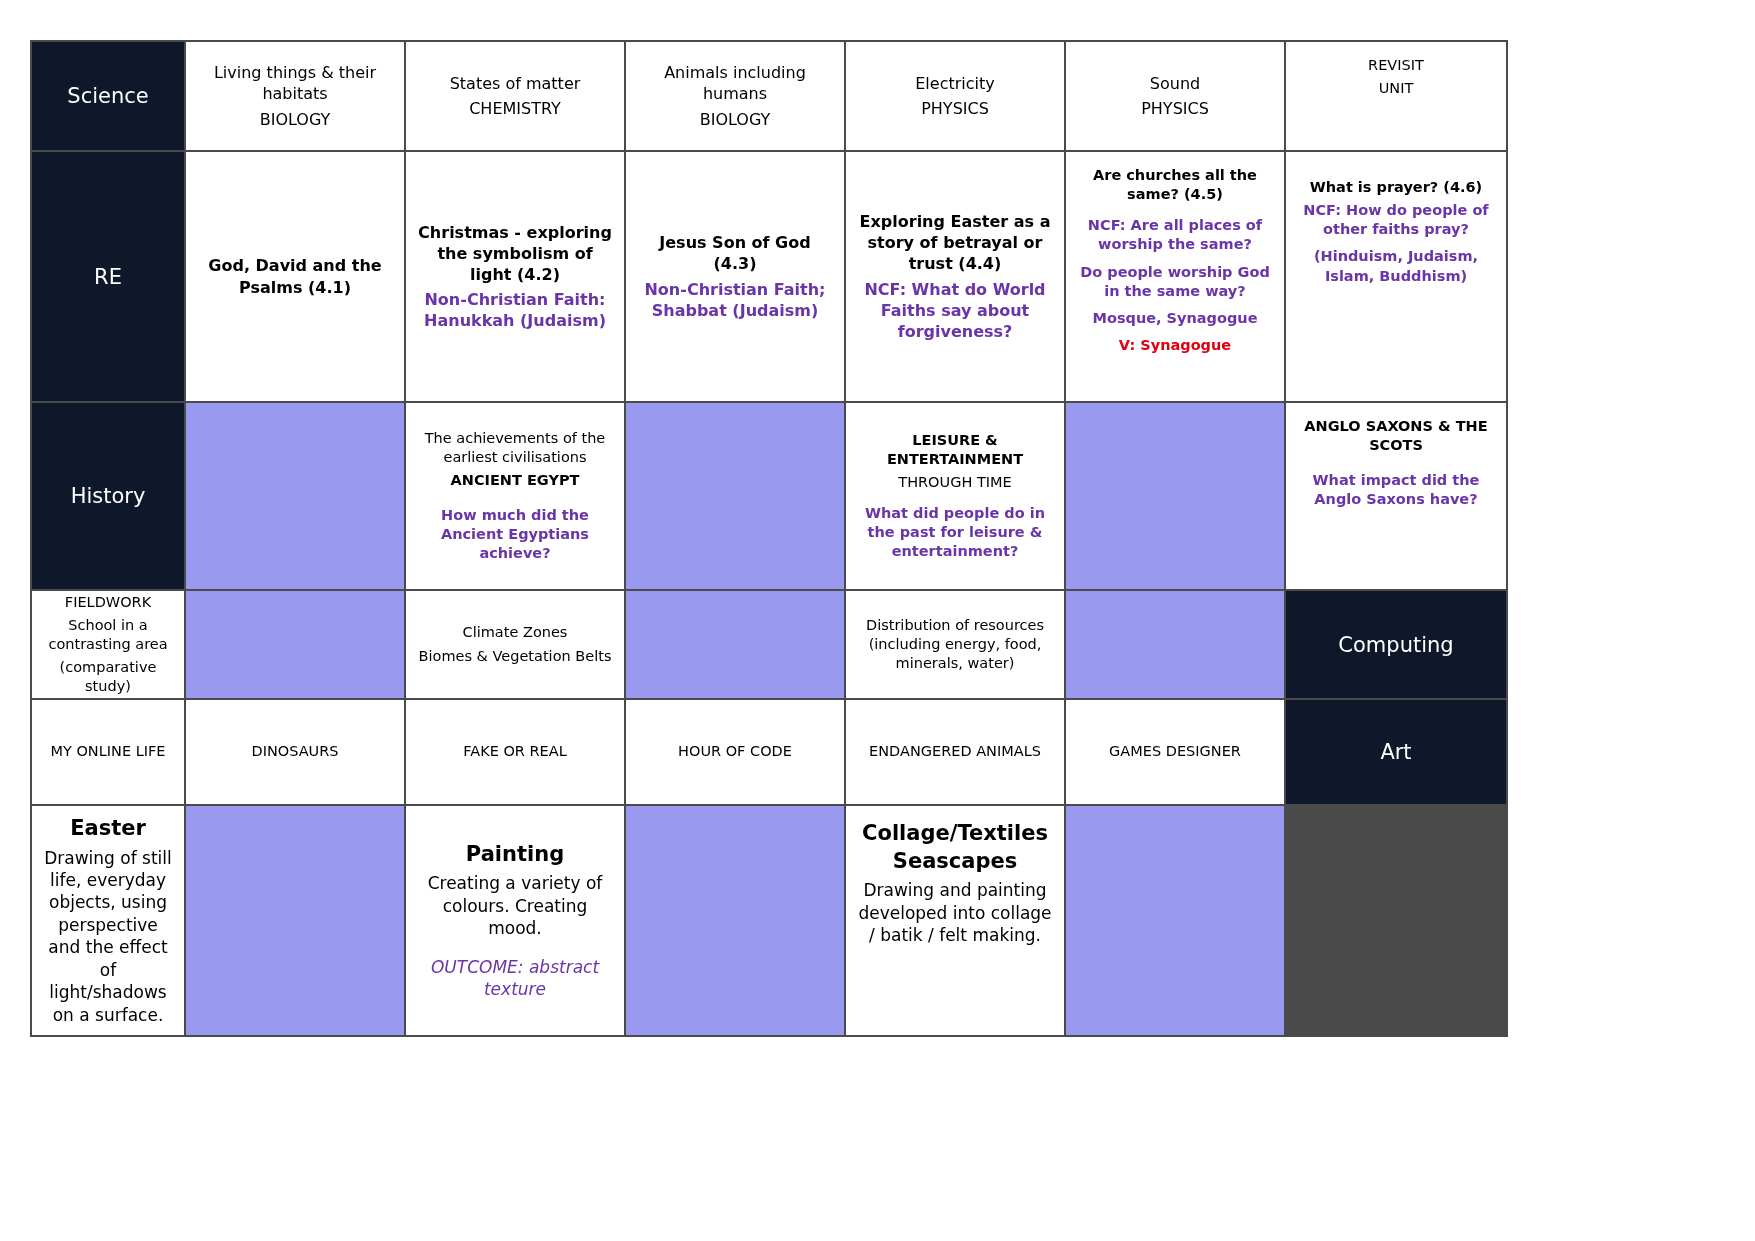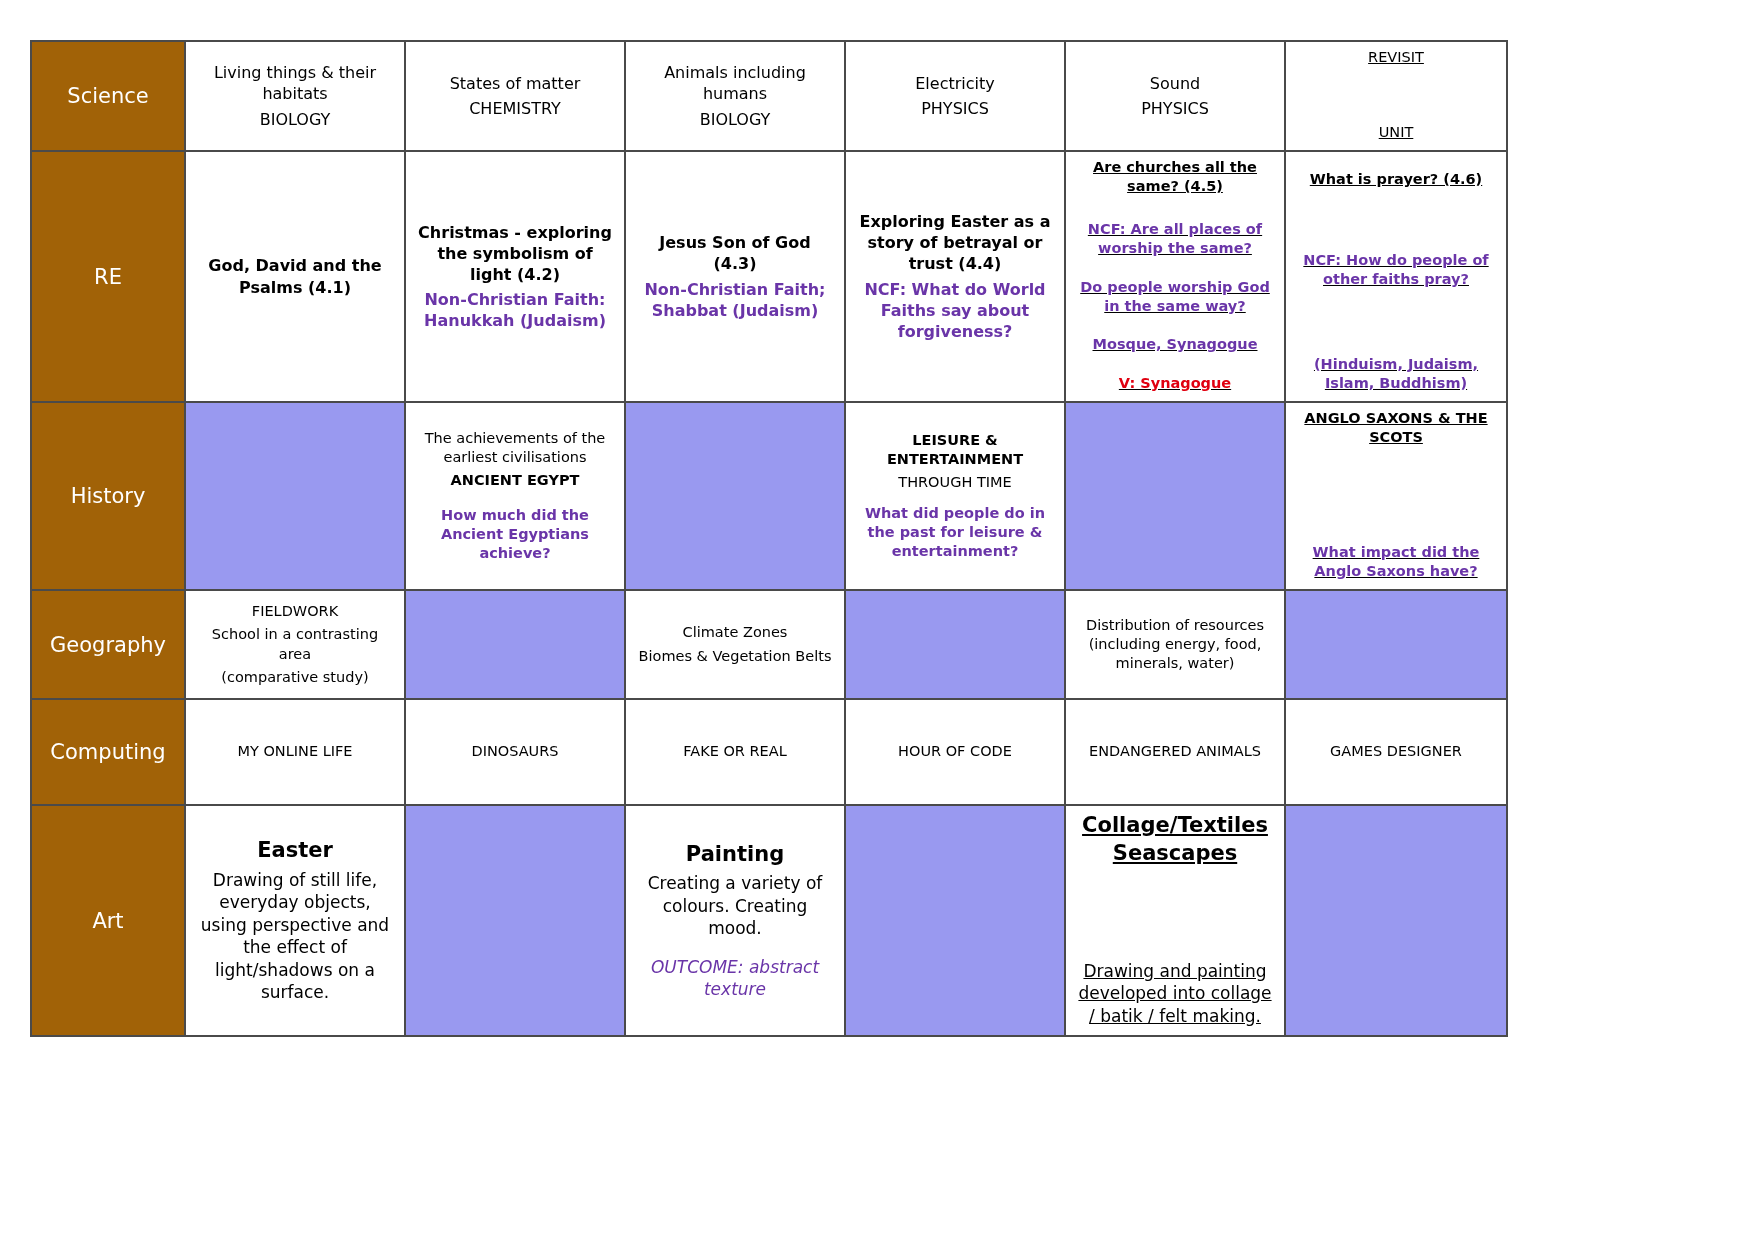--- a/index.html
+++ b/index.html
@@ -7,31 +7,31 @@
   .tbl{
     position:absolute;left:30px;top:40px;
     display:grid;
     grid-template-columns:152px 218px 218px 218px 218px 218px 220px;
     grid-template-rows:108px 249px 186px 107px 104px 229px;
     gap:2px;
     background:#4a4a4a;
     border:2px solid #4a4a4a;
   }
   .hdr{
-    background:#a16207;color:#fff;
+    background:#0f172a;color:#fff;
     display:flex;align-items:center;justify-content:center;
     font-size:21px;text-align:left;
   }
   .cell{
     background:#ffffff;
     display:flex;flex-direction:column;align-items:center;justify-content:center;
     text-align:center;padding:6px 10px;box-sizing:border-box;overflow:hidden;
   }
   .cell.blank{background:#9999f0;}
-  .cell.top{justify-content:space-between;padding-top:4px;text-decoration:underline;}
+  .cell.top{justify-content:flex-start;padding-top:12px;}
   .line{margin:2px 0;line-height:1.32;}
   .b{font-weight:bold;color:#000;}
   .r{font-weight:normal;color:#000;}
   .p{font-weight:bold;color:#6a35a8;}
   .pi{font-style:italic;color:#6a35a8;text-align:center;}
   .red{font-weight:bold;color:#e00010;}
   .g6{margin-top:6px;}
   .g10{margin-top:10px;}
   .g14{margin-top:14px;}
   .sci{font-size:16px;}
@@ -116,21 +116,20 @@
     <div class="line b">LEISURE &amp; ENTERTAINMENT</div>
     <div class="line r">THROUGH TIME</div>
     <div class="line p g10">What did people do in the past for leisure &amp; entertainment?</div>
   </div>
   <div class="cell blank his"></div>
   <div class="cell his top">
     <div class="line b">ANGLO SAXONS &amp; THE SCOTS</div>
     <div class="line p g14">What impact did the Anglo Saxons have?</div>
   </div>
 
-  <div class="hdr">Geography</div>
   <div class="cell geo">
     <div class="line r">FIELDWORK</div>
     <div class="line r">School in a contrasting area</div>
     <div class="line r">(comparative study)</div>
   </div>
   <div class="cell blank geo"></div>
   <div class="cell geo">
     <div class="line r">Climate Zones</div>
     <div class="line r">Biomes &amp; Vegetation Belts</div>
   </div>

